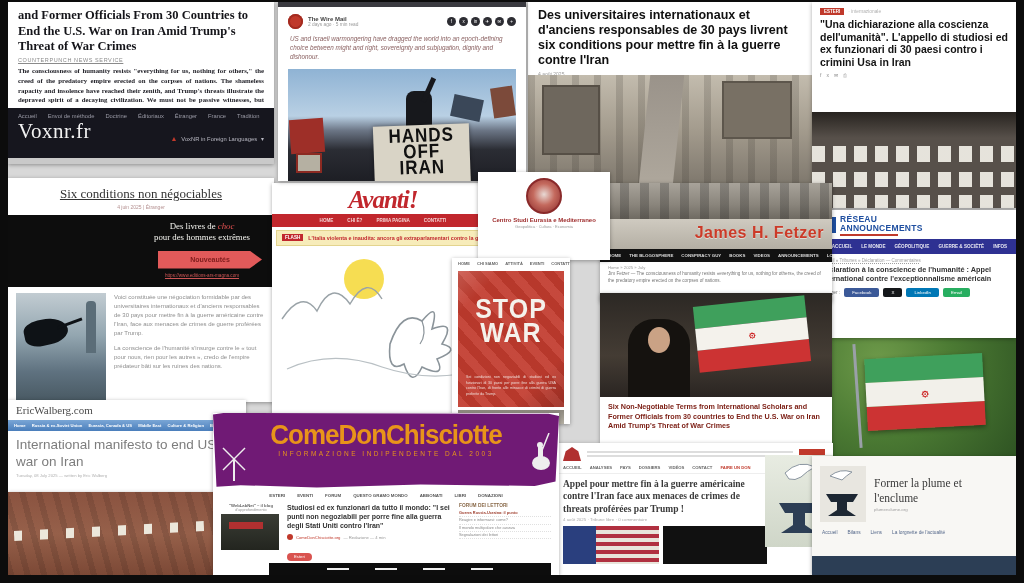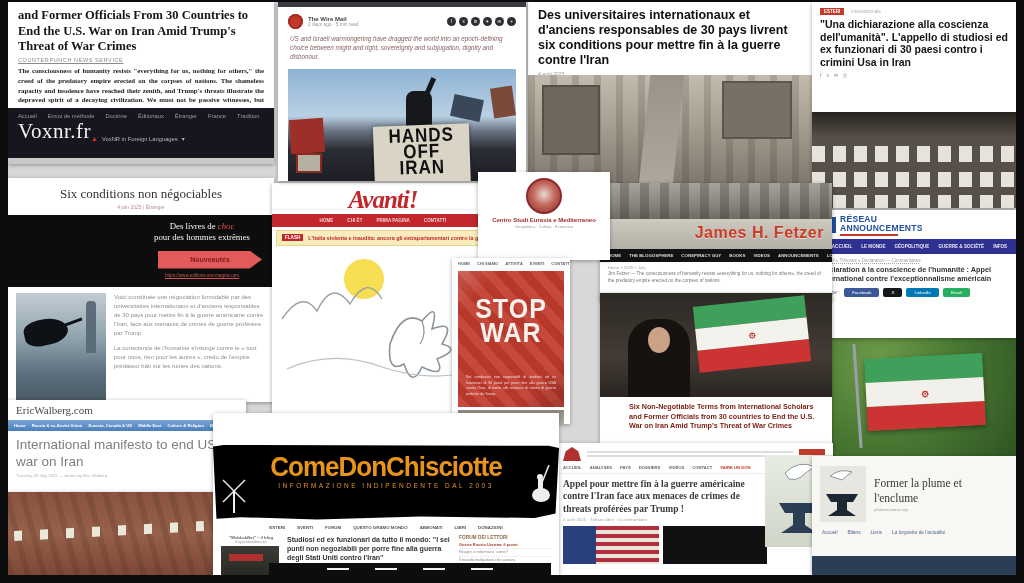--- a/index.html
+++ b/index.html
@@ -1,30 +1,30 @@
 <!DOCTYPE html>
 <html><head>
 <meta charset="utf-8">
 <style>
   * { margin:0; padding:0; box-sizing:border-box; }
   html,body { width:1024px; height:583px; overflow:hidden; background:#0c0c0c;
     font-family:"Liberation Sans", sans-serif; }
   #canvas { position:relative; width:1024px; height:583px; background:#0c0c0c; }
   #inner  { position:absolute; left:8px; top:2px; width:1008px; height:573px; background:#d8d8d8; }
   .panel  { position:absolute; background:#fff; box-shadow:0 1px 4px rgba(0,0,0,.35); overflow:hidden; }
-  .serif  { font-family:"Liberation Serif", serif; }
+  .serif  { font-family:"Liberation Serif", serif;text-decoration:underline; }
 
   
   .voxnr { left:8px; top:2px; width:266px; height:162px; z-index:3; }
   .vox-head { font:700 12.5px/1.25 "Liberation Serif",serif; color:#15151a; padding:6px 10px 2px; }
   .vox-src  { display:block; font-size:5.5px; letter-spacing:.6px; color:#8a8a8a; text-decoration:underline; padding:0 10px 3px; }
   .vox-body { font:600 6.8px/1.45 "Liberation Serif",serif; color:#23232a; padding:0 10px; text-align:justify; }
   .vox-bar  { position:absolute; left:0; bottom:6px; width:100%; height:50px; background:#16161e; }
   .vox-nav  { display:flex; gap:11px; padding:5px 4px 0 10px; font-size:5.8px; color:#9a9aa6; white-space:nowrap; overflow:hidden; }
-  .vox-bot  { display:flex; justify-content:flex-start; align-items:flex-end; padding:2px 10px 6px; }
+  .vox-bot  { display:flex; justify-content:space-between; align-items:flex-end; padding:2px 10px 6px; }
   .vox-logo { font:400 21px/1 "Liberation Serif",serif; color:#f2f2f2; letter-spacing:.5px; }
   .vox-lang { font-size:5.8px; color:#b8b8c2; display:flex; gap:4px; align-items:center; }
   .vox-flame{ color:#c0392b; font-size:7px; }
   .vox-shadow { position:absolute; left:0; bottom:0; width:100%; height:6px; background:#c9c9c9; }
 
   
   .hands { left:278px; top:2px; width:248px; height:179px; z-index:3; }
   .hands-chrome { height:5px; background:#3a3a40; }
   .hands-head { display:flex; align-items:center; gap:5px; padding:7px 10px 4px; }
   .hands-avatar { width:15px; height:15px; border-radius:50%; background:#c0392b; flex:0 0 auto; box-shadow:inset 0 0 0 2px #a32b20; }
@@ -163,21 +163,21 @@
 
   
   .fpost { left:600px; top:293px; width:232px; height:150px; z-index:4; }
   .fp-photo { position:relative; height:104px; background:linear-gradient(180deg,#2c2824 0%,#443c34 60%,#2a2522 100%); overflow:hidden; }
   .fp-flag { position:absolute; left:96px; top:8px; width:112px; height:66px; transform:rotate(-6deg); }
   .fp-flag .g{height:33%;background:#3fa05c;} .fp-flag .w{height:34%;background:#f4f2ec;position:relative;}
   .fp-flag .r{height:33%;background:#cc3333;}
   .fp-emb { position:absolute; left:50%; top:50%; transform:translate(-50%,-50%); color:#cc2222; font-size:11px; font-weight:700; }
   .fp-woman { position:absolute; left:28px; top:26px; width:62px; height:78px; background:#15120f; border-radius:26px 26px 0 0; }
   .fp-face { position:absolute; left:48px; top:34px; width:22px; height:26px; background:#caa285; border-radius:50%; }
-  .fp-title { font:800 7.2px/1.35 "Liberation Sans",sans-serif; color:#7a1c12; padding:5px 8px;margin-left:21px; }
+  .fp-title { font:800 7.2px/1.35 "Liberation Sans",sans-serif; color:#7a1c12; padding:5px 8px; }
 
   
   .appeal { left:555px; top:443px; width:278px; height:132px; z-index:5; }
   .ap-head { display:flex; align-items:center; padding:4px 8px 2px; gap:6px; }
   .ap-emb { width:18px; height:14px; background:#b03030; clip-path:polygon(0 100%,15% 30%,50% 0,85% 30%,100% 100%); }
   .ap-lines { flex:1; display:flex; flex-direction:column; gap:2px; }
   .ap-lines i { height:2px; background:#ddd; }
   .ap-don { background:#c0392b; width:26px; height:10px; }
   .ap-nav { display:flex; gap:8px; padding:2px 8px 3px; font-size:4.2px; color:#666; font-weight:700; border-bottom:1px solid #eee; white-space:nowrap; overflow:hidden; }
   .ap-nav .hot { color:#c0392b; }
@@ -200,22 +200,22 @@
   .ew-by { font-size:4.2px; color:#b0b0b0; padding:0 8px; }
   .aerial { left:8px; top:492px; width:206px; height:83px; z-index:4;
     background:
       repeating-linear-gradient(75deg, rgba(0,0,0,.1) 0 6px, rgba(0,0,0,0) 6px 16px),
       linear-gradient(180deg,#8a5340 0%,#96604a 50%,#7c4936 100%); }
   .aer-trucks { position:absolute; left:6px; top:34px; width:190px; height:10px; transform:rotate(-3deg);
     background:repeating-linear-gradient(90deg,#ece7db 0 8px, transparent 8px 26px); }
 
   
   .cdc { left:213px; top:413px; width:346px; height:162px; z-index:6; }
-  .cdc-banner { position:relative; height:76px; background:#000000;
-    clip-path:polygon(0 2%,3% 0,97% 1%,100% 4%,99% 90%,93% 96%,60% 94%,30% 98%,8% 95%,1% 97%);margin-top:32px; }
+  .cdc-banner { position:relative; height:76px; background:#701a75;
+    clip-path:polygon(0 2%,3% 0,97% 1%,100% 4%,99% 90%,93% 96%,60% 94%,30% 98%,8% 95%,1% 97%); }
   .cdc-logo { text-align:center; font:900 26px/1.05 "Liberation Sans",sans-serif; color:#e8941a; letter-spacing:-1px; padding-top:8px; transform:scaleY(1.05); }
   .cdc-sub { text-align:center; font-size:6.5px; letter-spacing:2.5px; color:#e8941a; padding-top:2px; }
   .cdc-nav { display:flex; justify-content:center; gap:12px; padding:4px 4px 3px; font-size:4.4px; color:#555; font-weight:700; white-space:nowrap; overflow:hidden; }
   .cdc-row { display:flex; gap:6px; padding:2px 8px 0; }
   .cdc-left { flex:0 0 60px; text-align:center; }
   .cdc-lt { font-size:4.2px; font-weight:700; color:#666; }
   .cdc-ls { font-size:3.8px; color:#999; }
   .cdc-thumb { margin-top:2px; width:58px; height:36px;
     background:linear-gradient(180deg,#3a3d35 0%,#23251f 100%); position:relative; }
   .cdc-thumb i { position:absolute; left:8px; top:8px; width:34px; height:7px; background:#b03030; }

